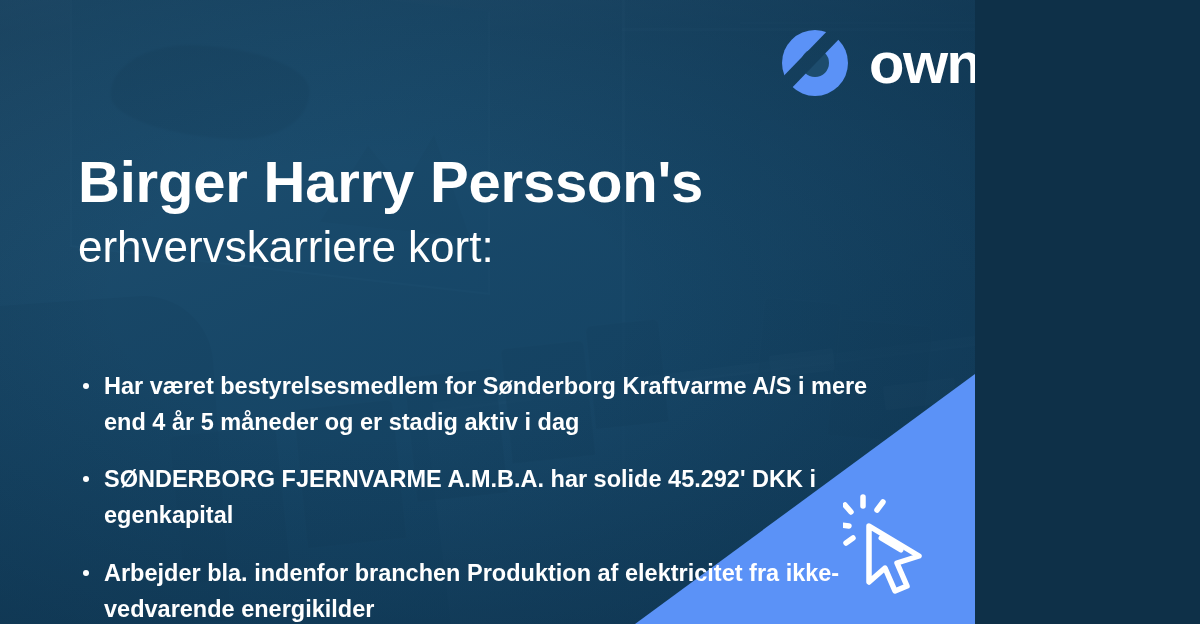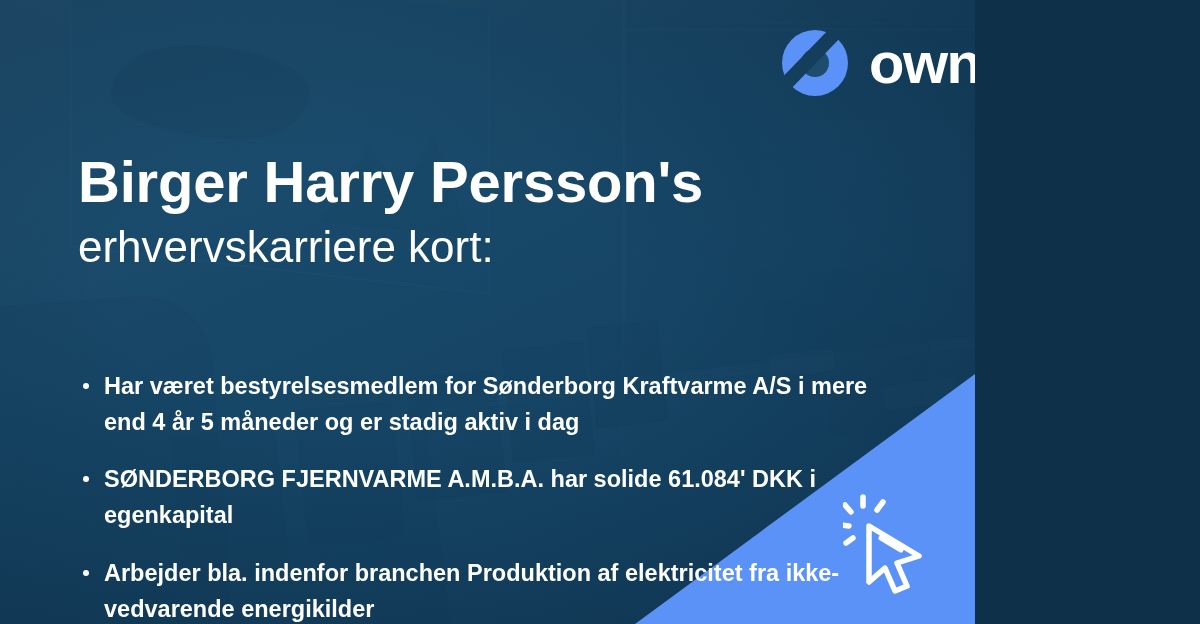--- a/index.html
+++ b/index.html
@@ -300,18 +300,18 @@
         <path d="M8 28h2v1h-2z M11 28h1v1h-1z M13 28h2v1h-2z M16 28h2v1h-2z M19 28h1v1h-1z M22 28h2v1h-2z M25 28h1v1h-1z M28 28h1v1h-1z"></path>
       </g>
     </svg>
   </div>
 
   <div class="content">
     <div class="title-1">Birger Harry Persson's</div>
     <div class="title-2">erhvervskarriere kort:</div>
     <ul class="bullets">
       <li class="bullet">Har været bestyrelsesmedlem for Sønderborg Kraftvarme A/S i mere end 4 år 5 måneder og er stadig aktiv i dag</li>
-      <li class="bullet">SØNDERBORG FJERNVARME A.M.B.A. har solide 61.084' DKK i egenkapital</li>
+      <li class="bullet">SØNDERBORG FJERNVARME A.M.B.A. har solide 45.292' DKK i egenkapital</li>
       <li class="bullet">Arbejder bla. indenfor branchen Produktion af elektricitet fra ikke-vedvarende energikilder</li>
     </ul>
   </div>
 
 </div>
 
 </body></html>

